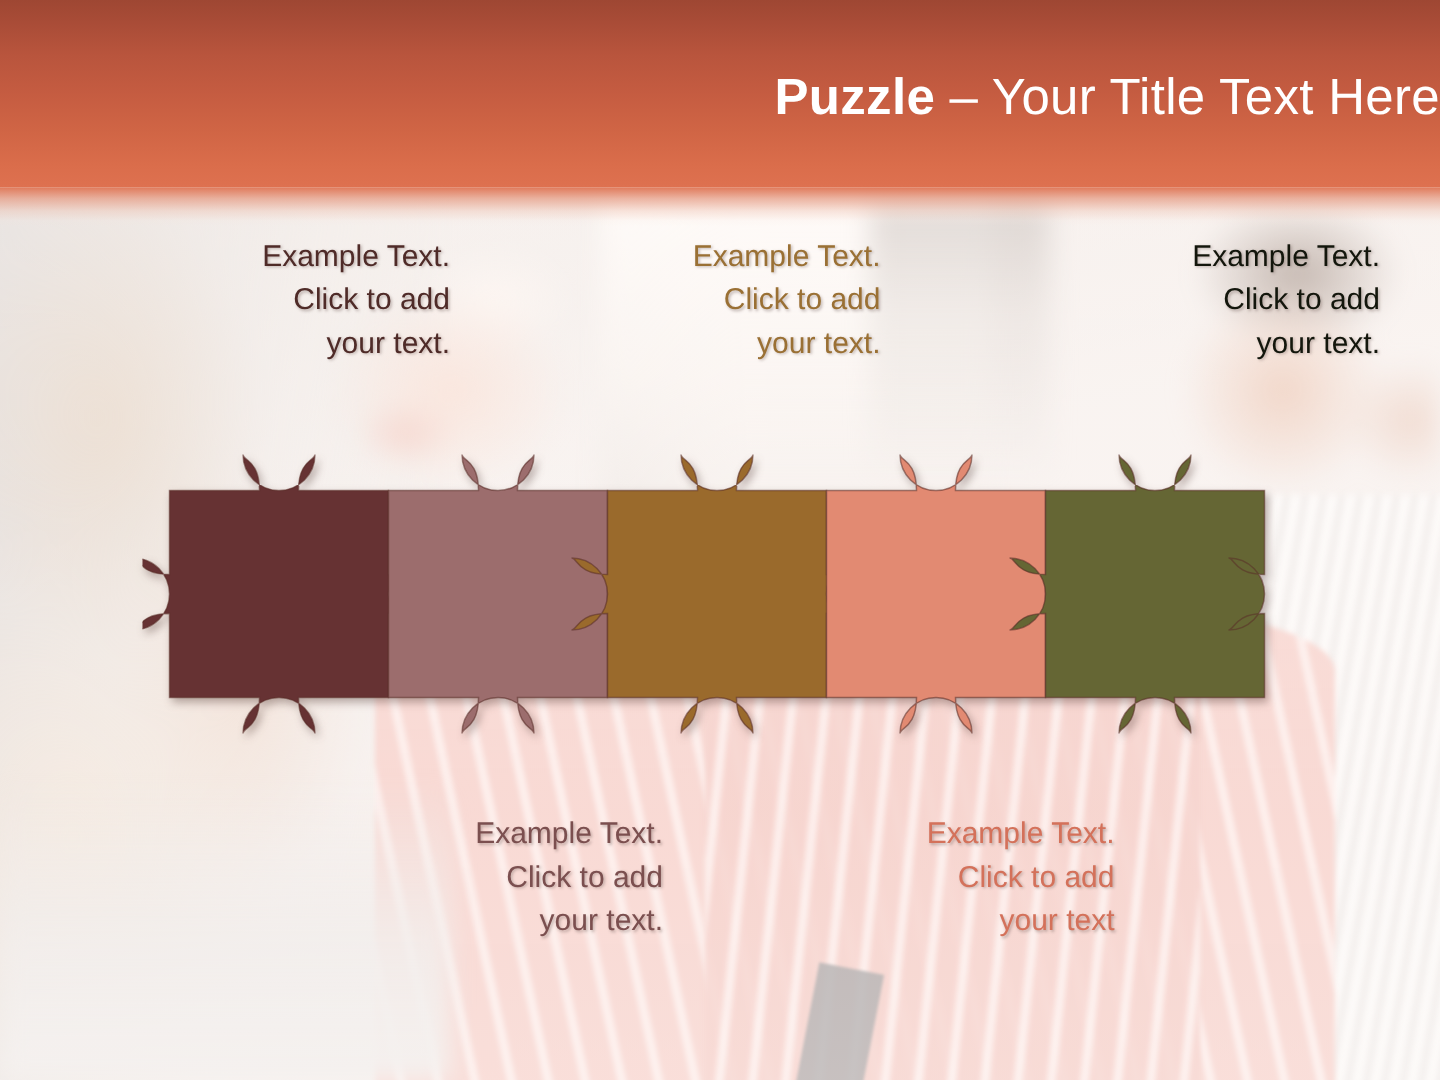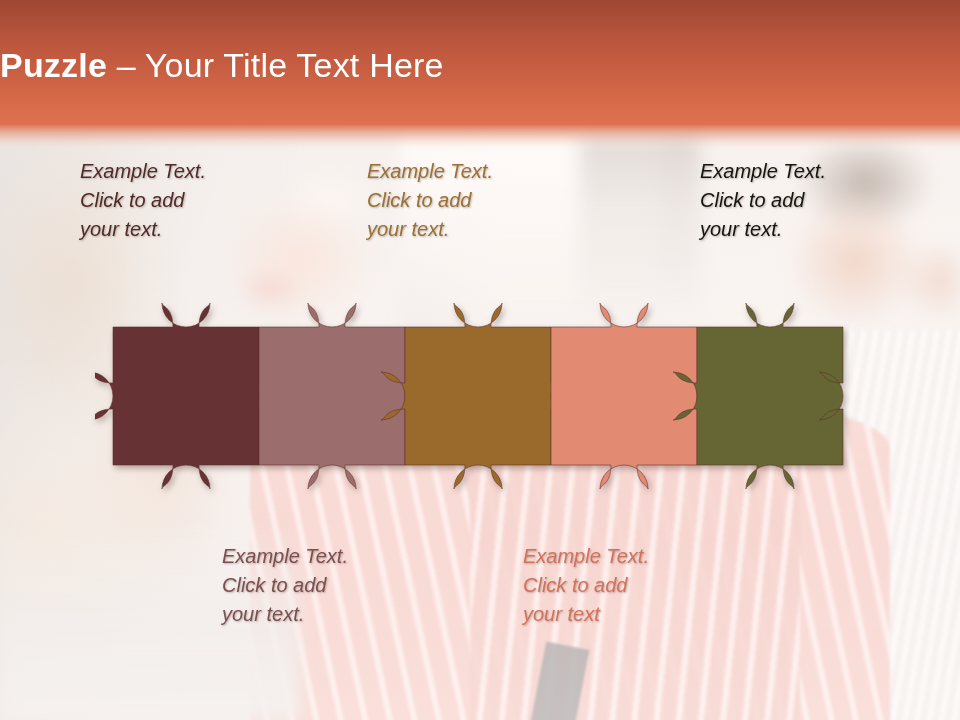--- a/index.html
+++ b/index.html
@@ -169,36 +169,35 @@
       rgba(226,138,110,0.62) 28%,
       rgba(236,180,160,0.33) 60%,
       rgba(246,222,212,0.10) 85%,
       rgba(252,244,240,0) 100%);
   }
 
   .slide-title {
     position: absolute;
     left: 0; top: 44px;
     width: 960px;
-    text-align: left;
+    text-align: right;
     color: #ffffff;
     font-size: 34px;
     font-weight: 400;
     letter-spacing: 0.2px;
     line-height: 42px;
     white-space: nowrap;
   }
   .slide-title .strong { font-weight: 700; }
 
   
   .ph {
     position: absolute;
     width: 220px;
-    text-align: left;
-    font-style: italic;
+    text-align: right;
     font-size: 20px;
     line-height: 29px;
     text-shadow: 1px 1px 2px rgba(120,100,95,0.45);
     white-space: pre-line;
   }
   .ph-1 { left: 80px;  top: 157px; color: #4f2b28; }
   .ph-2 { left: 367px; top: 157px; color: #9a7034; }
   .ph-3 { left: 700px; top: 157px; color: #13160c; }
   .ph-4 { left: 222px; top: 542px; color: #7b4f4f; }
   .ph-5 { left: 523px; top: 542px; color: #d4715a; }

